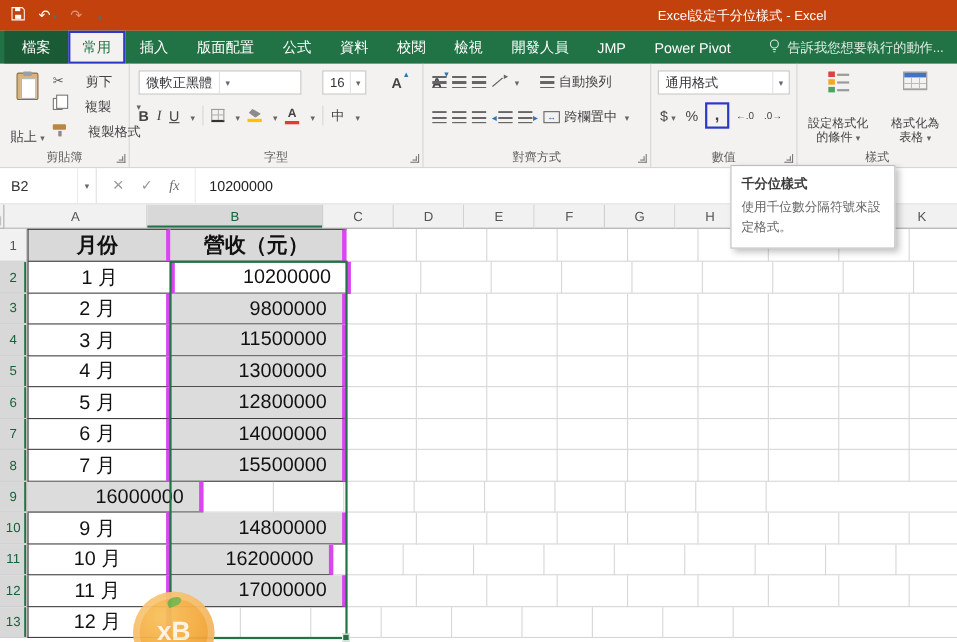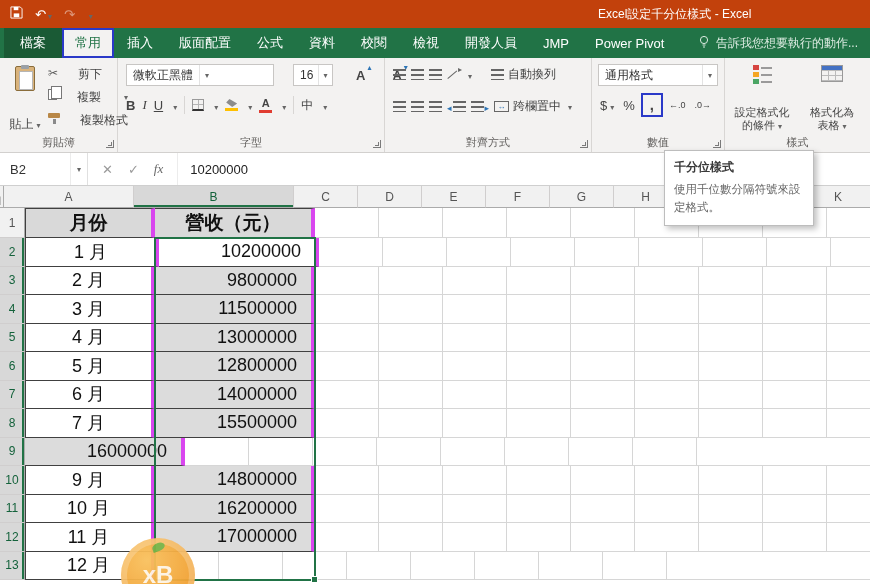--- a/index.html
+++ b/index.html
@@ -510,21 +510,21 @@
           <div class="cell"></div>
           <div class="cell"></div>
           <div class="cell"></div>
           <div class="cell"></div>
           <div class="cell"></div>
           <div class="cell last"></div>
         </div>
         <div class="row">
           <div class="rh sel">11</div>
           <div class="tc first" style="width: 130px;">10 月</div>
-          <div class="tc value selbg" style="width: 160px;">16200000</div>
+          <div class="tc value selbg" style="width: 148px;">16200000</div>
           <div class="cell"></div>
           <div class="cell"></div>
           <div class="cell"></div>
           <div class="cell"></div>
           <div class="cell"></div>
           <div class="cell"></div>
           <div class="cell"></div>
           <div class="cell"></div>
           <div class="cell last"></div>
         </div>

